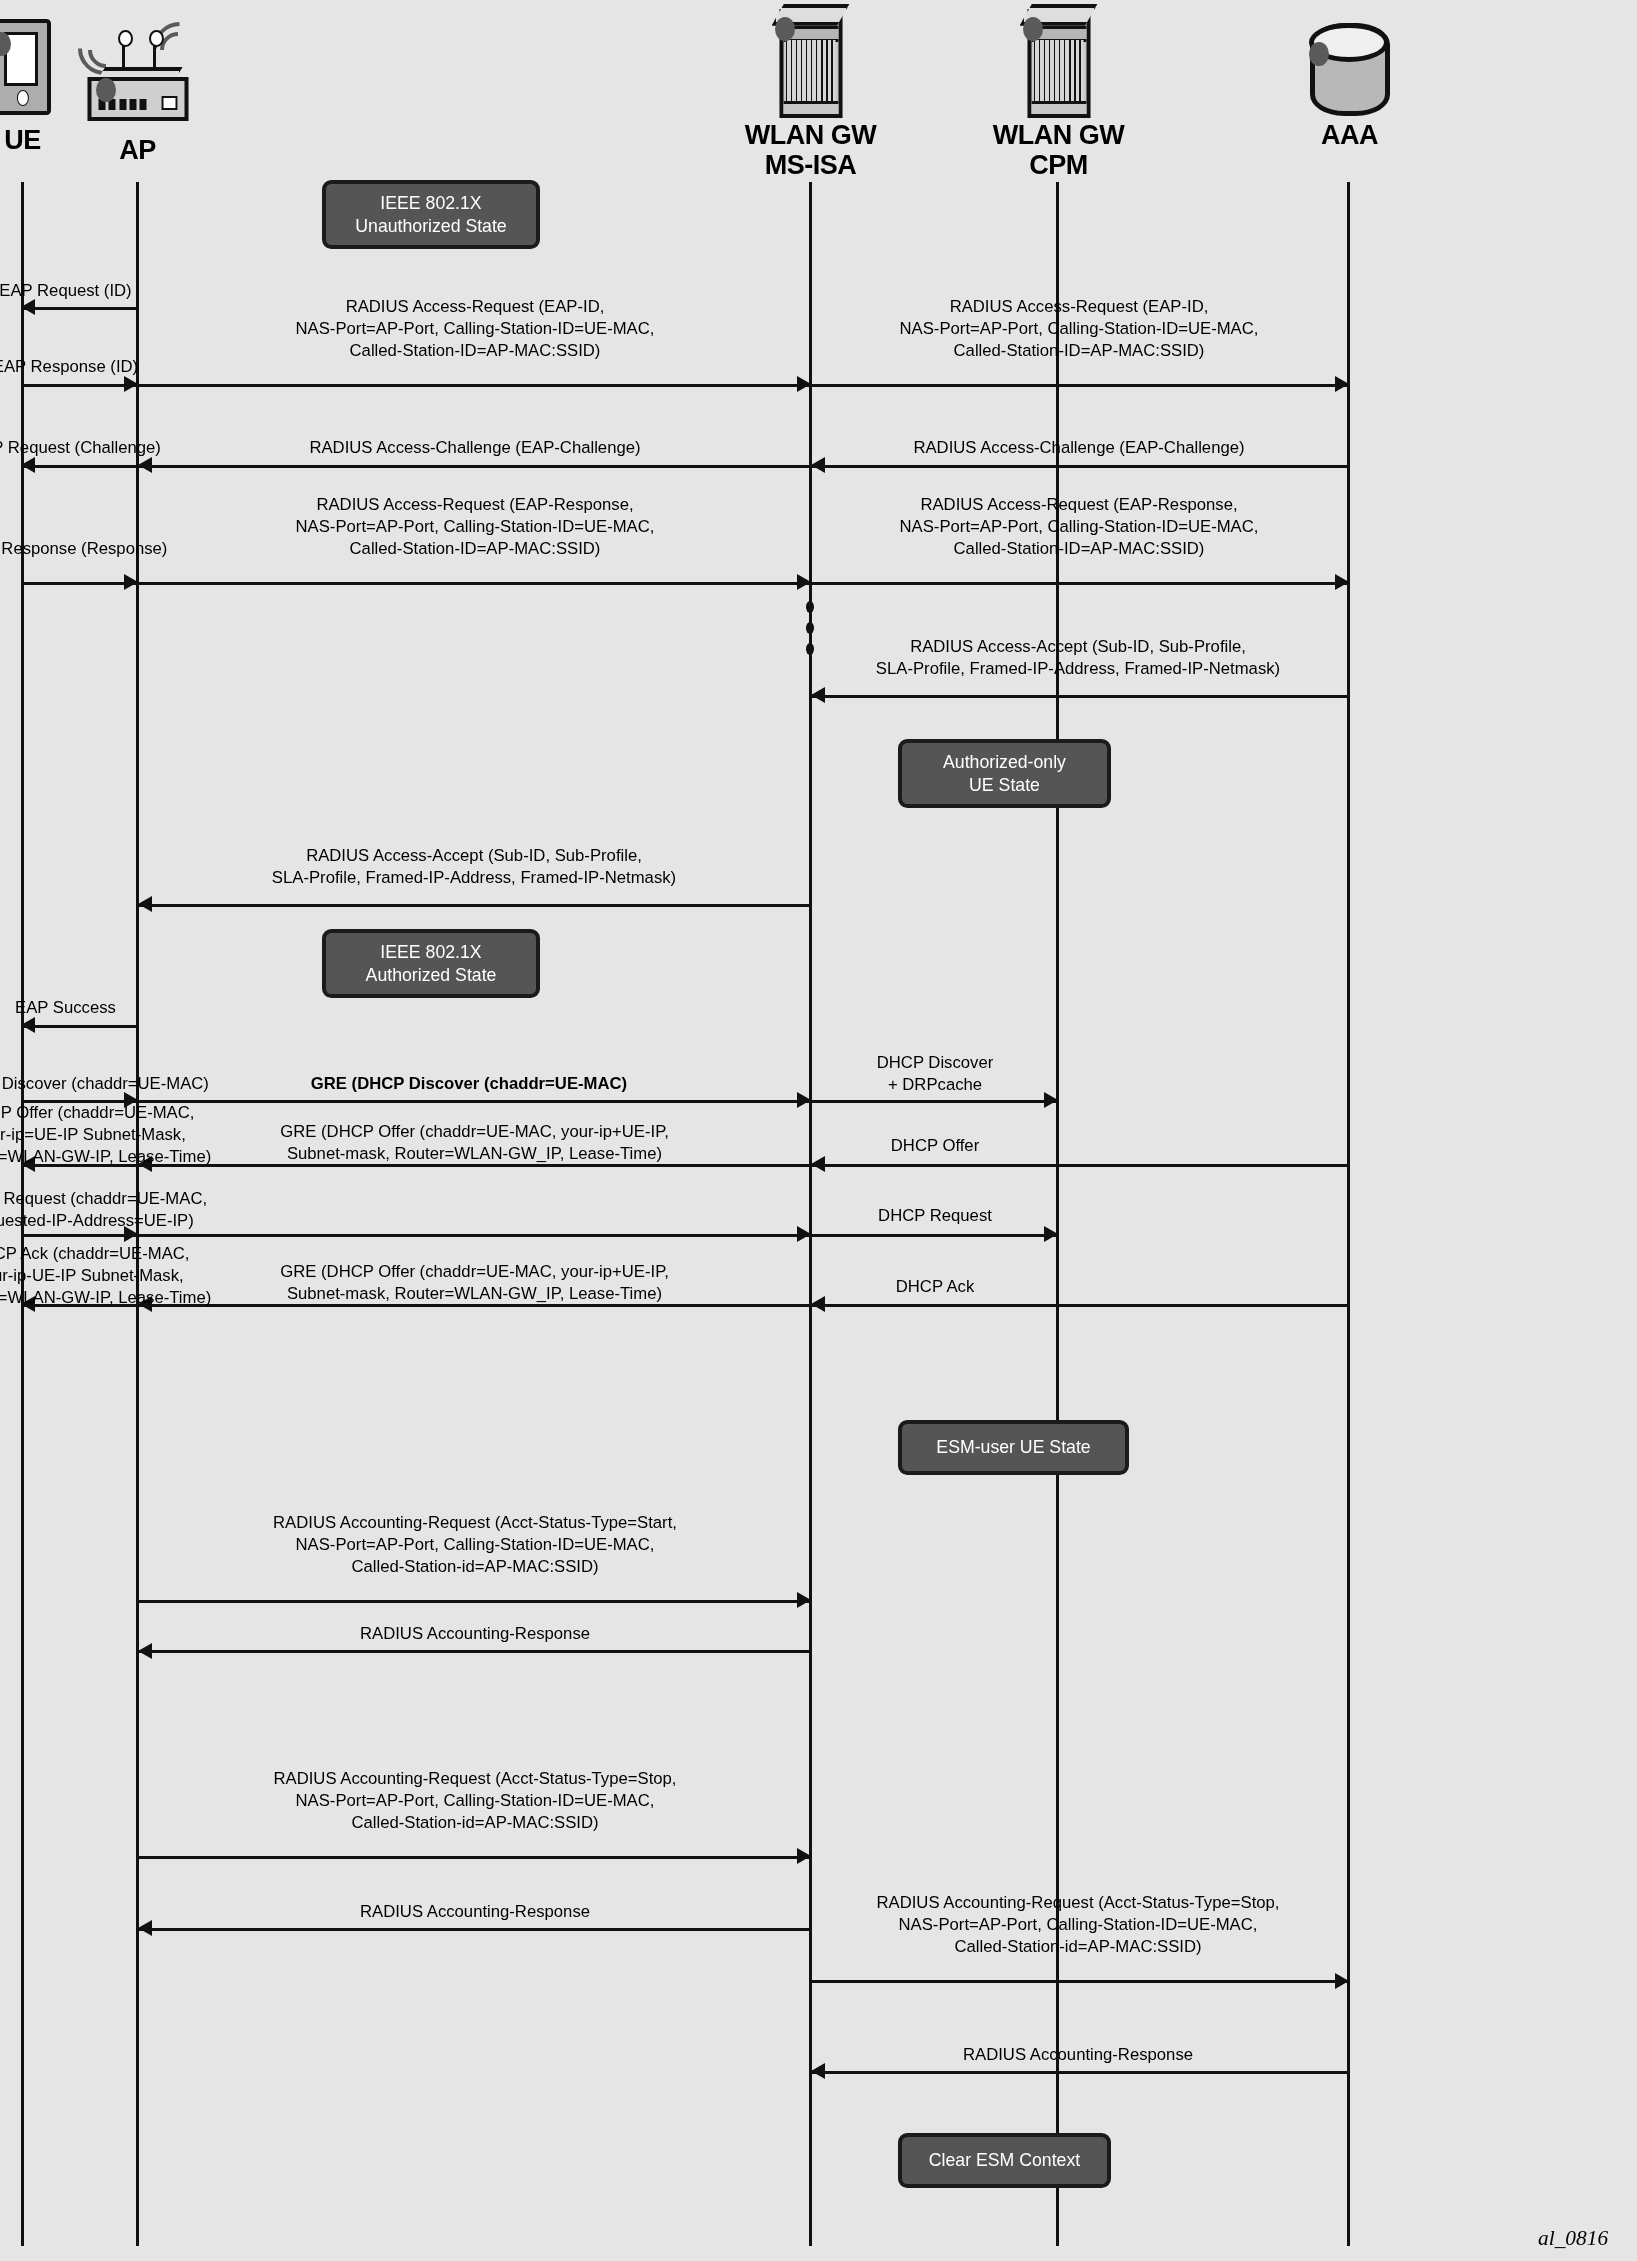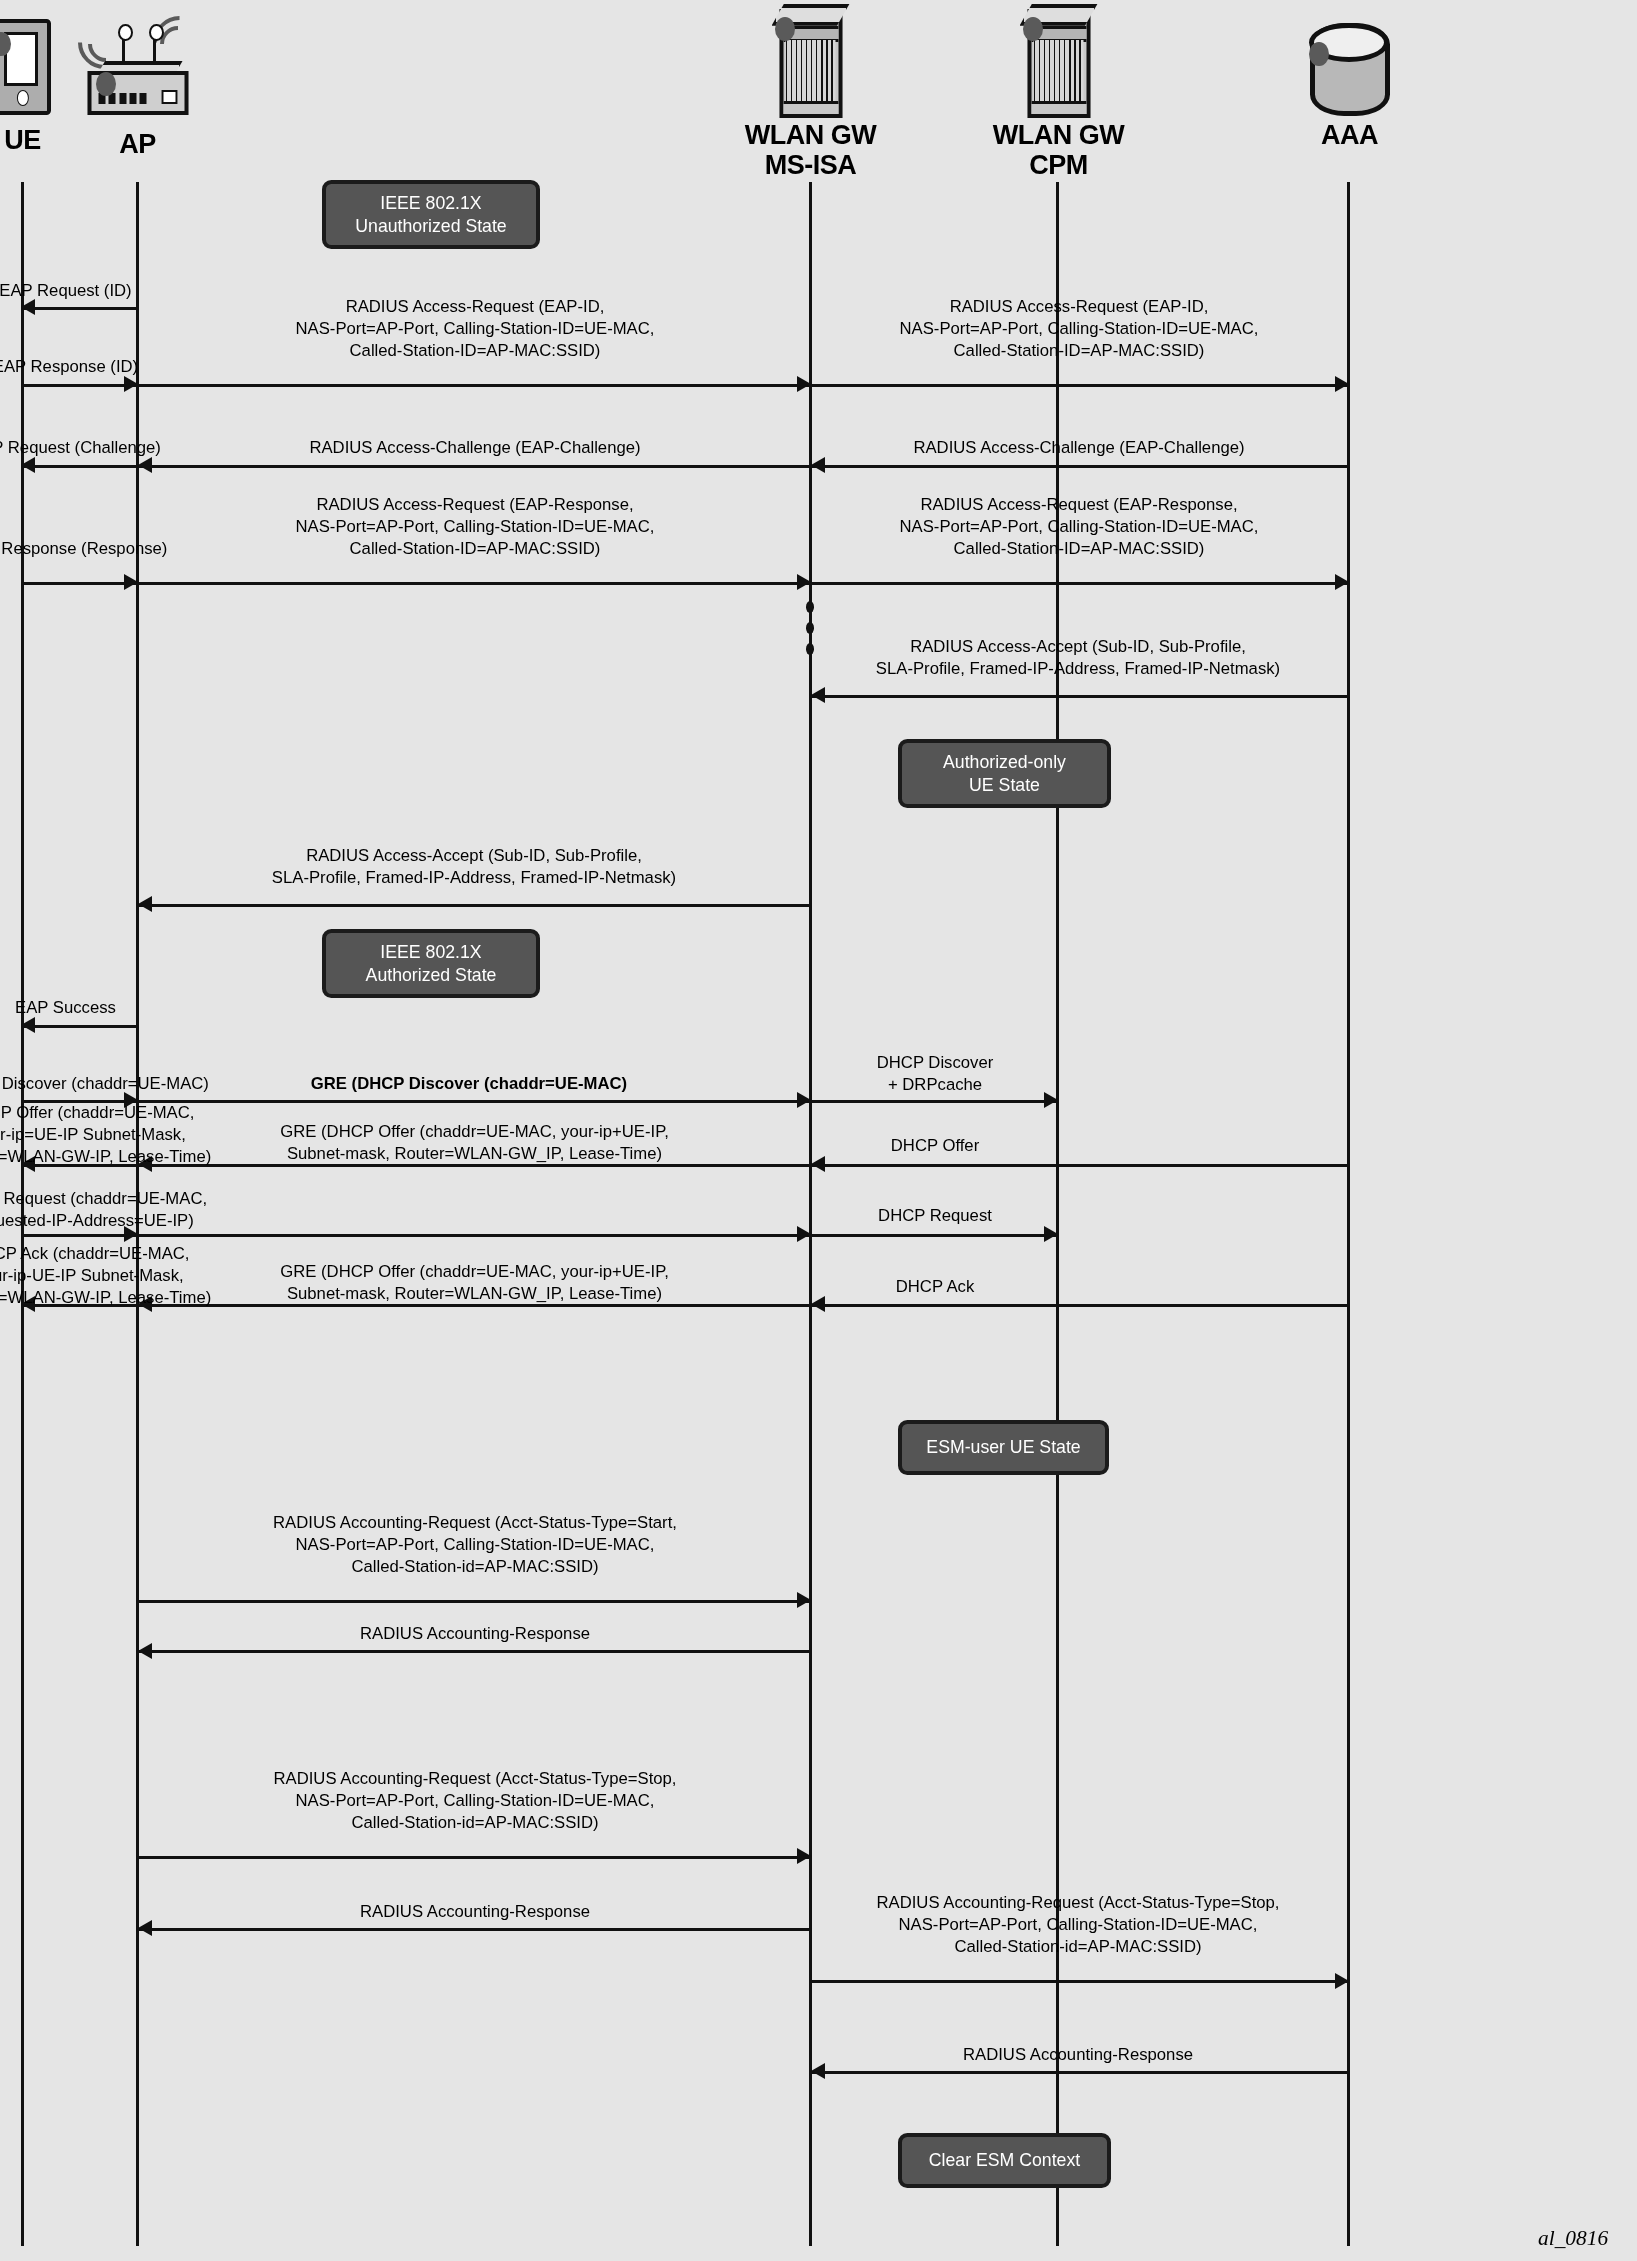--- a/index.html
+++ b/index.html
@@ -84,21 +84,21 @@
     <div class="icon-wrap">
       <div class="dot-badge" style="left:38px;top:23px;"></div>
       <div class="phone">
         <div class="phone-screen"></div>
         <div class="phone-btn"></div>
       </div>
     </div>
     <div class="actor-label">UE</div>
   </div>
 
-  <div class="actor" style="left:68px;top:13px;width:139px;">
+  <div class="actor" style="left:68px;top:19px;width:139px;">
     <div class="icon-wrap">
       <div class="wave" style="left:10.2px; top:2.8px;  width:45px; height:45px; transform:rotate(-45deg);"></div>
       <div class="wave" style="left:19.5px; top:13px; width:28px; height:28px; transform:rotate(-45deg);"></div>
       <div class="wave" style="left:85px;top:2.8px;  width:45px; height:45px; transform:rotate(45deg);"></div>
       <div class="wave" style="left:92px;top:13px; width:28px; height:28px; transform:rotate(45deg);"></div>
       <div class="ant" style="left:54px;"></div>
       <div class="ant" style="left:85px;"></div>
       <div class="dot-badge" style="left:28px;top:59px;"></div>
       <div class="router-top"></div>
       <div class="router-body">
@@ -302,19 +302,19 @@
 NAS-Port=AP-Port, Calling-Station-ID=UE-MAC,
 Called-Station-id=AP-MAC:SSID)</div>
   <div class="msg" style="left:792px; top:2044px; width:572px;">RADIUS Accounting-Response</div>
 
   <div class="state" style="left:322px; top:180px;  width:218px; height:69px;">IEEE 802.1X
 Unauthorized State</div>
   <div class="state" style="left:898px;top:739px; width:213px; height:69px;">Authorized-only
 UE State</div>
   <div class="state" style="left:322px; top:929px; width:218px; height:69px;">IEEE 802.1X
 Authorized State</div>
-  <div class="state" style="left:898px;top:1420px; width:211px; height:55px;">ESM-user UE State</div>
+  <div class="state" style="left:898px;top:1420px; width:231px; height:55px;">ESM-user UE State</div>
   <div class="state" style="left:898px;top:2133px; width:213px; height:55px;">Clear ESM Context</div>
 
   <div class="tag" style="left:1538px;top:2226px;">al_0816</div>
 
 </div>
 
 
 </body></html>

